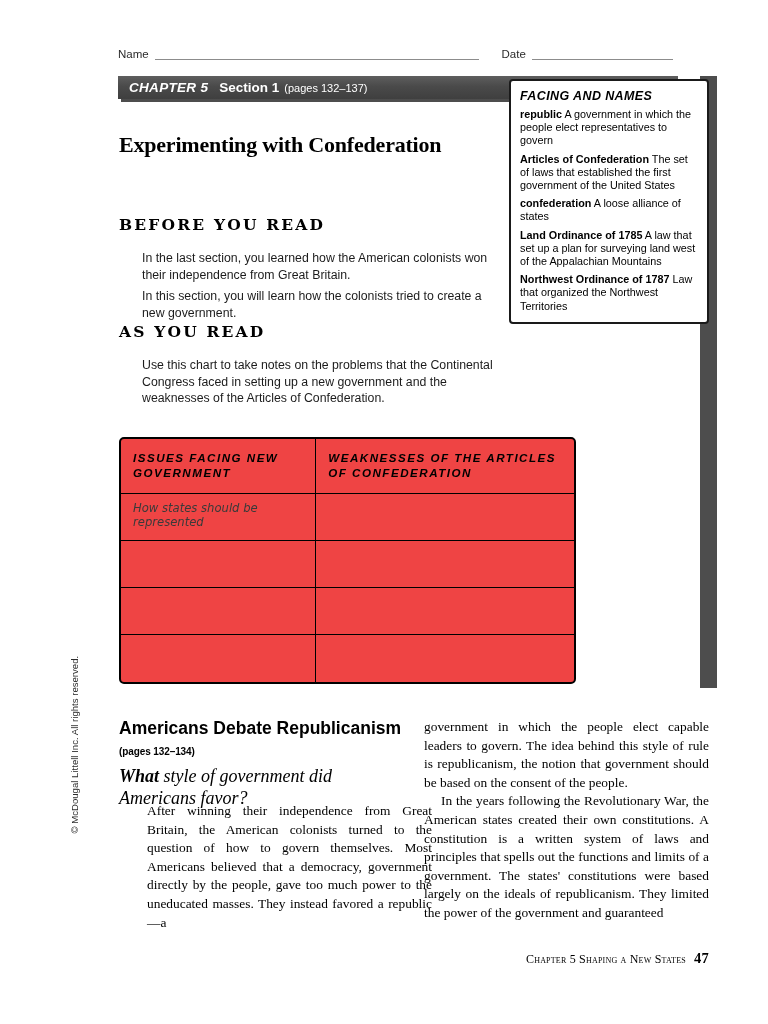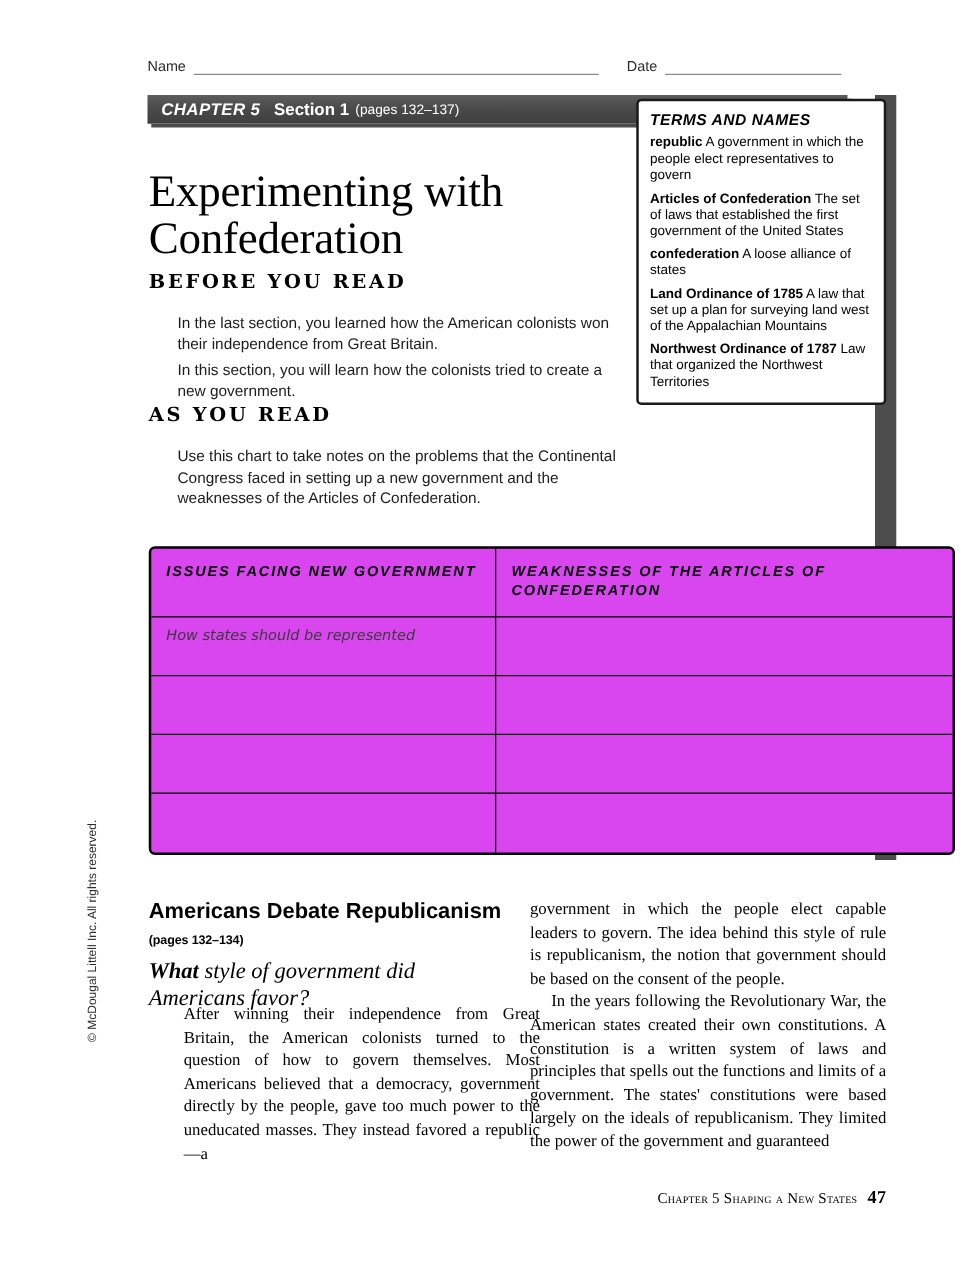--- a/index.html
+++ b/index.html
@@ -109,22 +109,22 @@
     font-stretch: condensed;
   }
 
   
   .main-title {
     position: absolute;
     left: 119px;
     top: 111px;
     width: 380px;
     font-family: "Liberation Serif", serif;
-    font-weight: normal;
-    font-size: 36px;
+    font-weight: bold;
+    font-size: 22px;
     line-height: 37px;
     letter-spacing: -.2px;
   }
 
   .slab-head {
     position: absolute;
     font-family: "DejaVu Serif", serif;
     font-weight: bold;
     font-size: 15.5px;
     letter-spacing: 2.2px;
@@ -142,25 +142,25 @@
   }
   .lead-para.p1 { top: 238px; }
   .lead-para.p2 { top: 276px; }
   .lead-para.p3 { top: 345px; }
 
   
   .notes-table {
     position: absolute;
     left: 119px;
     top: 437px;
-    width: 645px;
+    width: 457px;
     border: 2.5px solid #000;
     border-radius: 5px;
     box-sizing: border-box;
-    background: #d946ef;
+    background: #ef4444;
     z-index: 2;
     overflow: hidden;
   }
   .notes-table table {
     width: 100%;
     border-collapse: collapse;
   }
   .notes-table th, .notes-table td {
     border: 1px solid #000;
     box-sizing: border-box;
@@ -271,21 +271,21 @@
 
 <div class="right-shadow"></div>
 
 <div class="chapter-bar">
   <span class="ch-num">CHAPTER 5</span>
   <span class="sec">Section 1</span>
   <span class="pages">(pages 132–137)</span>
 </div>
 
 <div class="terms-box">
-  <div class="terms-title">TERMS AND NAMES</div>
+  <div class="terms-title">FACING AND NAMES</div>
   <div class="term-entry">
     <span class="tname">republic</span>
     <span>A government in which the people elect representatives to govern</span>
   </div>
   <div class="term-entry">
     <span class="tname">Articles of Confederation</span>
     <span>The set of laws that established the first government of the United States</span>
   </div>
   <div class="term-entry">
     <span class="tname">confederation</span>

